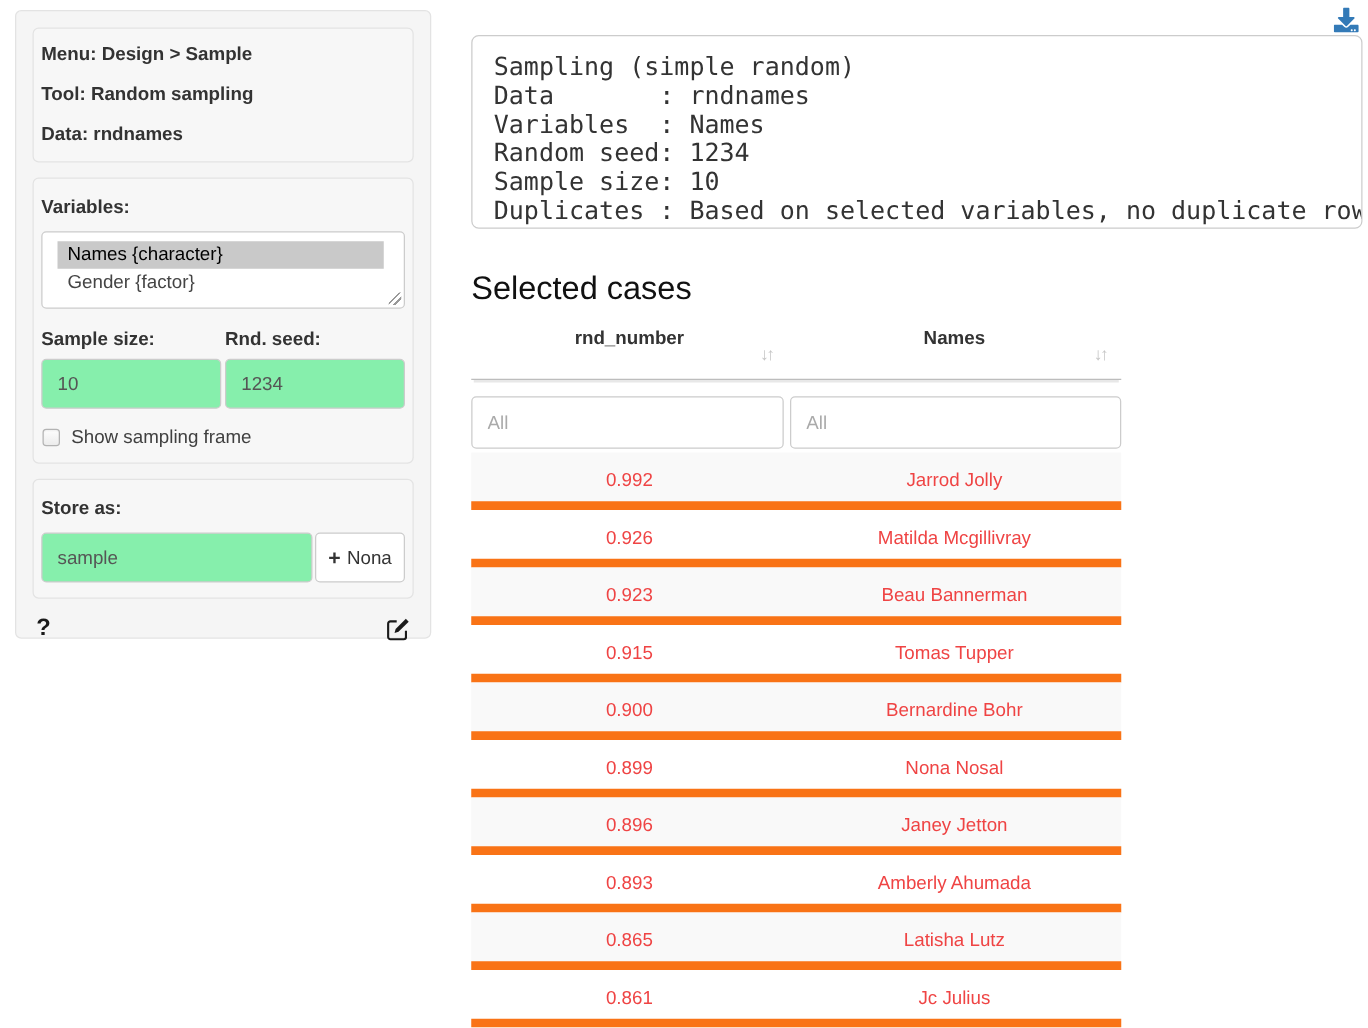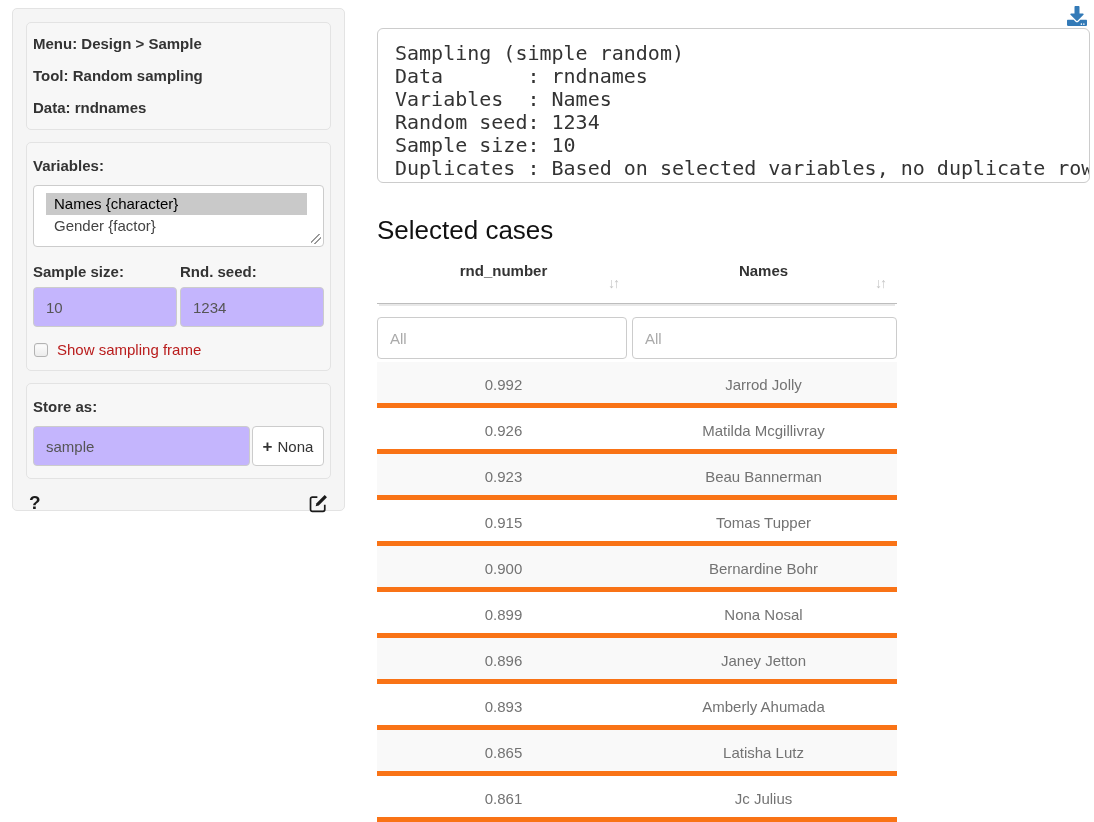--- a/index.html
+++ b/index.html
@@ -33,33 +33,33 @@
   .resize-handle {
     position:absolute; right:2px; bottom:2px; width:10px; height:10px;
     background:linear-gradient(135deg, transparent 0 40%, #999 40% 50%, transparent 50% 65%, #999 65% 75%, transparent 75%);
   }
 
   .two-col { display:flex; }
   .two-col > div { width:146px; }
   .two-col > div:first-child { margin-right:3px; }
   .two-col .field-label { margin-bottom:4px; }
   .text-input {
-    width:100%; height:40px; background:#c4b5fd; border:1px solid #ccc; border-radius:4px;
+    width:100%; height:40px; background:#86efac; border:1px solid #ccc; border-radius:4px;
     padding:0 12px; font-size:15px; color:#555; font-family:"Liberation Sans", sans-serif; outline:none;
   }
   .text-input::placeholder { color:#aaa; }
 
   .checkbox-row { display:flex; align-items:center; margin-top:14px; padding-left:1px; }
   .checkbox {
     display:inline-block; width:14px; height:14px; flex:0 0 14px;
     border:1px solid #b3b3b3; border-radius:3px;
     background:linear-gradient(#fdfdfd,#ececec);
     box-shadow:inset 0 1px 1px rgba(0,0,0,0.05); cursor:pointer;
   }
-  .checkbox-label { font-size:15px; margin-left:9px; color:#b91c1c; }
+  .checkbox-label { font-size:15px; margin-left:9px; color:#404040; }
 
   .store-row { display:flex; }
   .store-row .text-input { width:217px; margin-right:2px; }
   .store-btn {
     width:93px; height:40px; background:#fff; border:1px solid #ccc; border-radius:4px;
     font-size:15px; color:#333; cursor:pointer; font-family:"Liberation Sans", sans-serif;
     display:flex; align-items:center; justify-content:center;
   }
   .store-btn .plus { font-weight:bold; font-size:17px; margin-right:5px; line-height:1; }
 
@@ -99,21 +99,21 @@
   }
   .dt-filter { display:flex; padding:13px 0 3px 0; }
   .dt-filter .fcell1 { flex:0 0 253px; padding-right:3px; }
   .dt-filter .fcell2 { flex:1; padding-left:2px; }
   .filter-input {
     width:100%; height:42px; border:1px solid #ccc; border-radius:4px;
     padding:0 12px; font-size:15px; color:#7f1d1d; font-family:"Liberation Sans", sans-serif; outline:none;
   }
   .filter-input::placeholder { color:#aaa; }
 
-  .dt-row { display:flex; height:46px; line-height:45px; border-bottom:5px solid #f97316; font-size:15px; color:#737373; }
+  .dt-row { display:flex; height:46px; line-height:45px; border-bottom:7px solid #f97316; font-size:15px; color:#ef4444; }
   .dt-row:nth-child(odd) { background:#f9f9f9; }
   .dt-cell1 { flex:0 0 253px; text-align:center; }
   .dt-cell2 { flex:1; text-align:center; }
 </style>
 </head>
 <body>
 
 <aside class="sidebar">
 
   <div class="panel">

